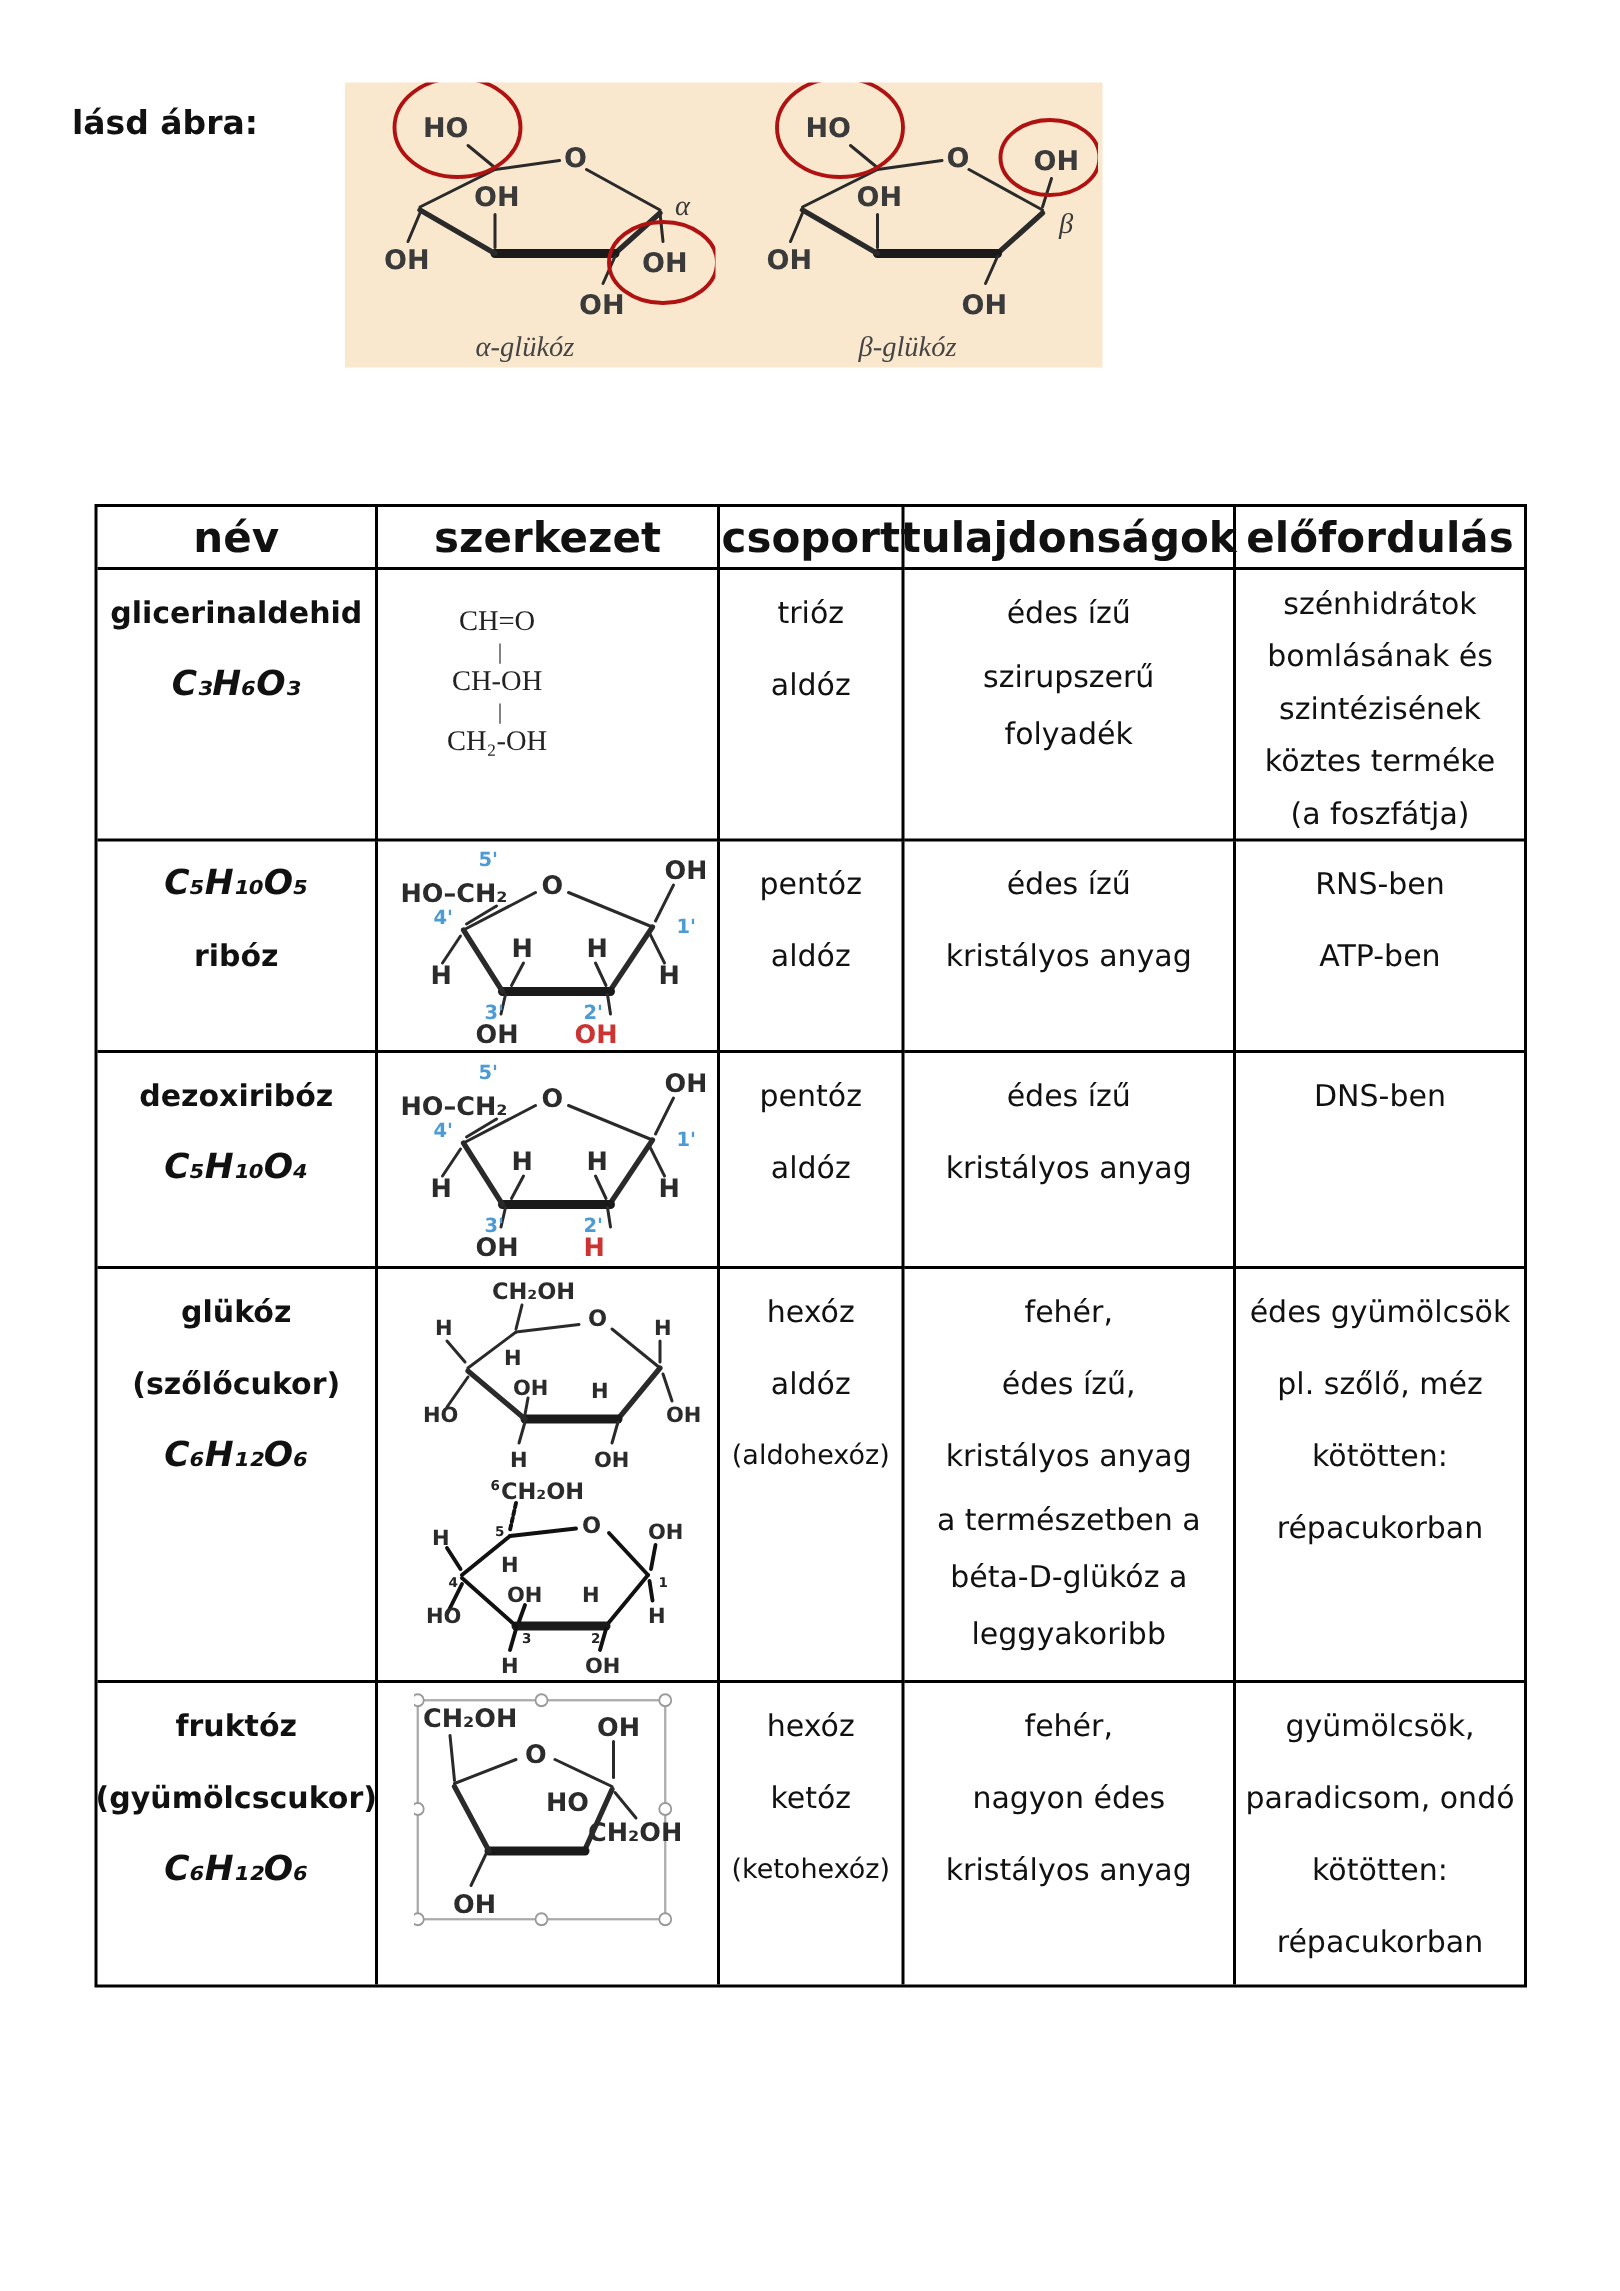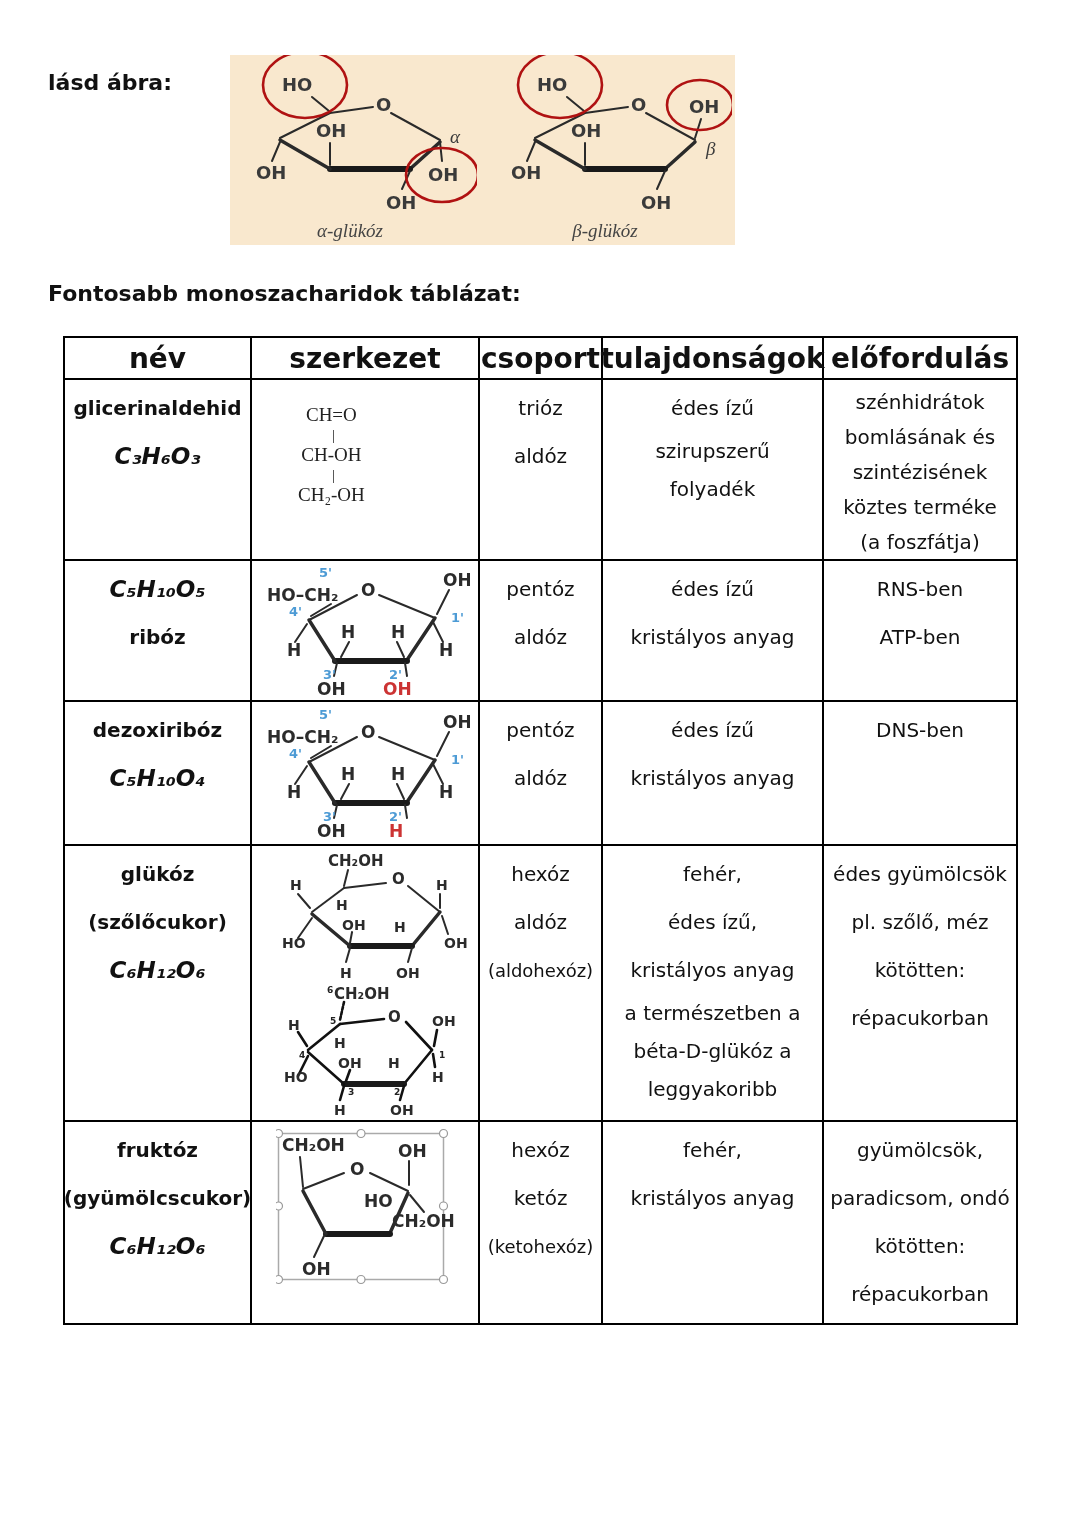--- a/index.html
+++ b/index.html
@@ -97,21 +97,20 @@
       <text class="chem-label-lg" x="26" y="124">OH</text>
       <text class="chem-label-lg" x="156" y="154">OH</text>
       <text class="chem-label-lg" x="204" y="58">OH</text>
       <text class="greek" x="221" y="100">β</text>
       <ellipse class="redcircle" cx="75" cy="30" rx="42" ry="33"></ellipse>
       <ellipse class="redcircle" cx="215" cy="50" rx="33" ry="25"></ellipse>
       <text class="caption" x="120" y="182" text-anchor="middle">β-glükóz</text>
     </svg>
   </div>
 
-  <div class="heading">Fontosabb monoszacharidok táblázat:</div>
 
   <div class="tbl">
 
     <div class="tr">
       <div class="cell hcell h44">név</div>
       <div class="cell hcell h44">szerkezet</div>
       <div class="cell hcell h44">csoport</div>
       <div class="cell hcell h44">tulajdonságok</div>
       <div class="cell hcell h44">előfordulás</div>
     </div>
@@ -372,20 +371,21 @@
           <text class="chem-label" x="26" y="148">OH</text>
         </svg>
       </div>
       <div class="cell">
         <div class="ln">hexóz</div>
         <div class="ln">ketóz</div>
         <div class="ln" style="font-size:18px">(ketohexóz)</div>
       </div>
       <div class="cell">
         <div class="ln">fehér,</div>
+        <div class="ln">nagyon édes</div>
         <div class="ln">kristályos anyag</div>
       </div>
       <div class="cell">
         <div class="ln">gyümölcsök,</div>
         <div class="ln">paradicsom, ondó</div>
         <div class="ln">kötötten:</div>
         <div class="ln">répacukorban</div>
       </div>
     </div>
 

